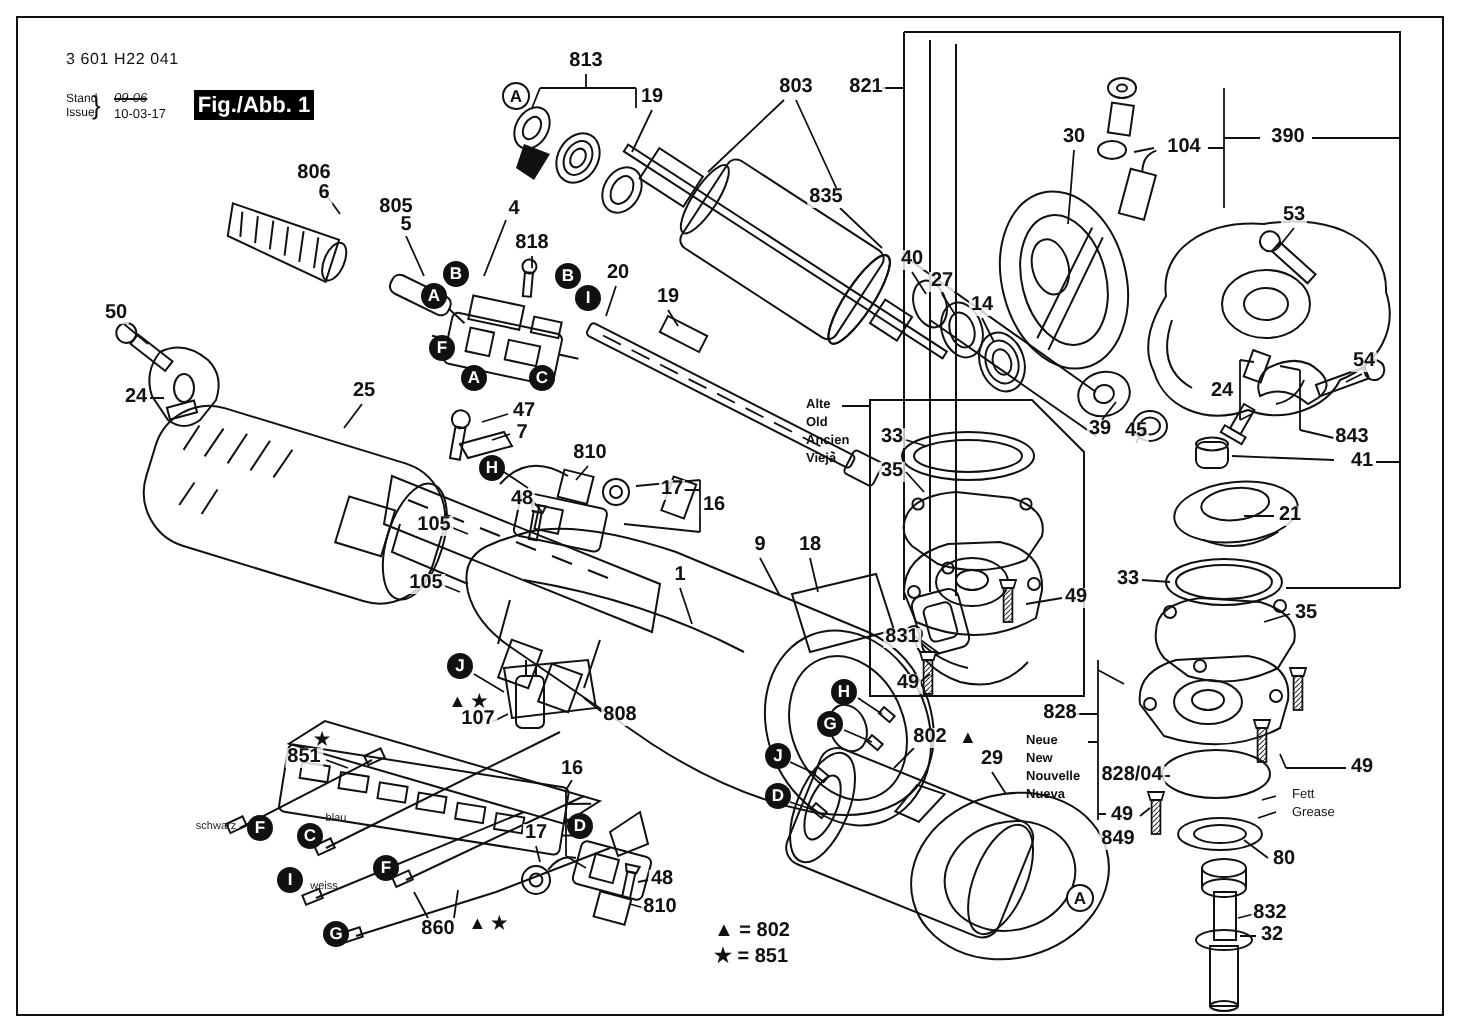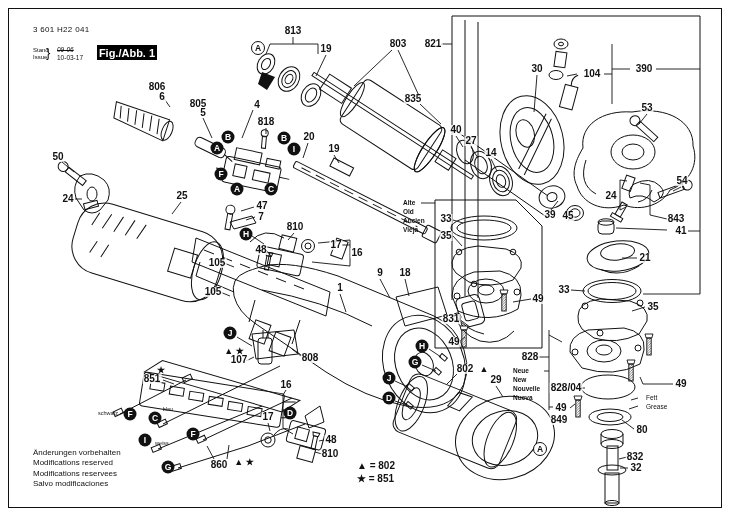--- a/index.html
+++ b/index.html
@@ -410,24 +410,20 @@
 Old
 Ancien
 Vieja</div>
   <div class="neue">Neue
 New
 Nouvelle
 Nueva</div>
   <div class="grease">Fett
 Grease</div>
 
-  <div class="footer">Änderungen vorbehalten
-Modifications reserved
-Modifications reservees
-Salvo modificaciones</div>
   <span class="legend1">▲ = 802</span>
   <span class="legend2">★ = 851</span>
 <span class="plabel" style="left: 293px; top: 31px;">813</span>
       <span class="plabel" style="left: 326px; top: 49px;">19</span>
       <span class="plabel" style="left: 398px; top: 44px;">803</span>
       <span class="plabel" style="left: 433px; top: 44px;">821</span>
       <span class="plabel" style="left: 413px; top: 99px;">835</span>
       <span class="plabel" style="left: 537px; top: 69px;">30</span>
       <span class="plabel" style="left: 592px; top: 74px;">104</span>
       <span class="plabel" style="left: 644px; top: 69px;">390</span>

